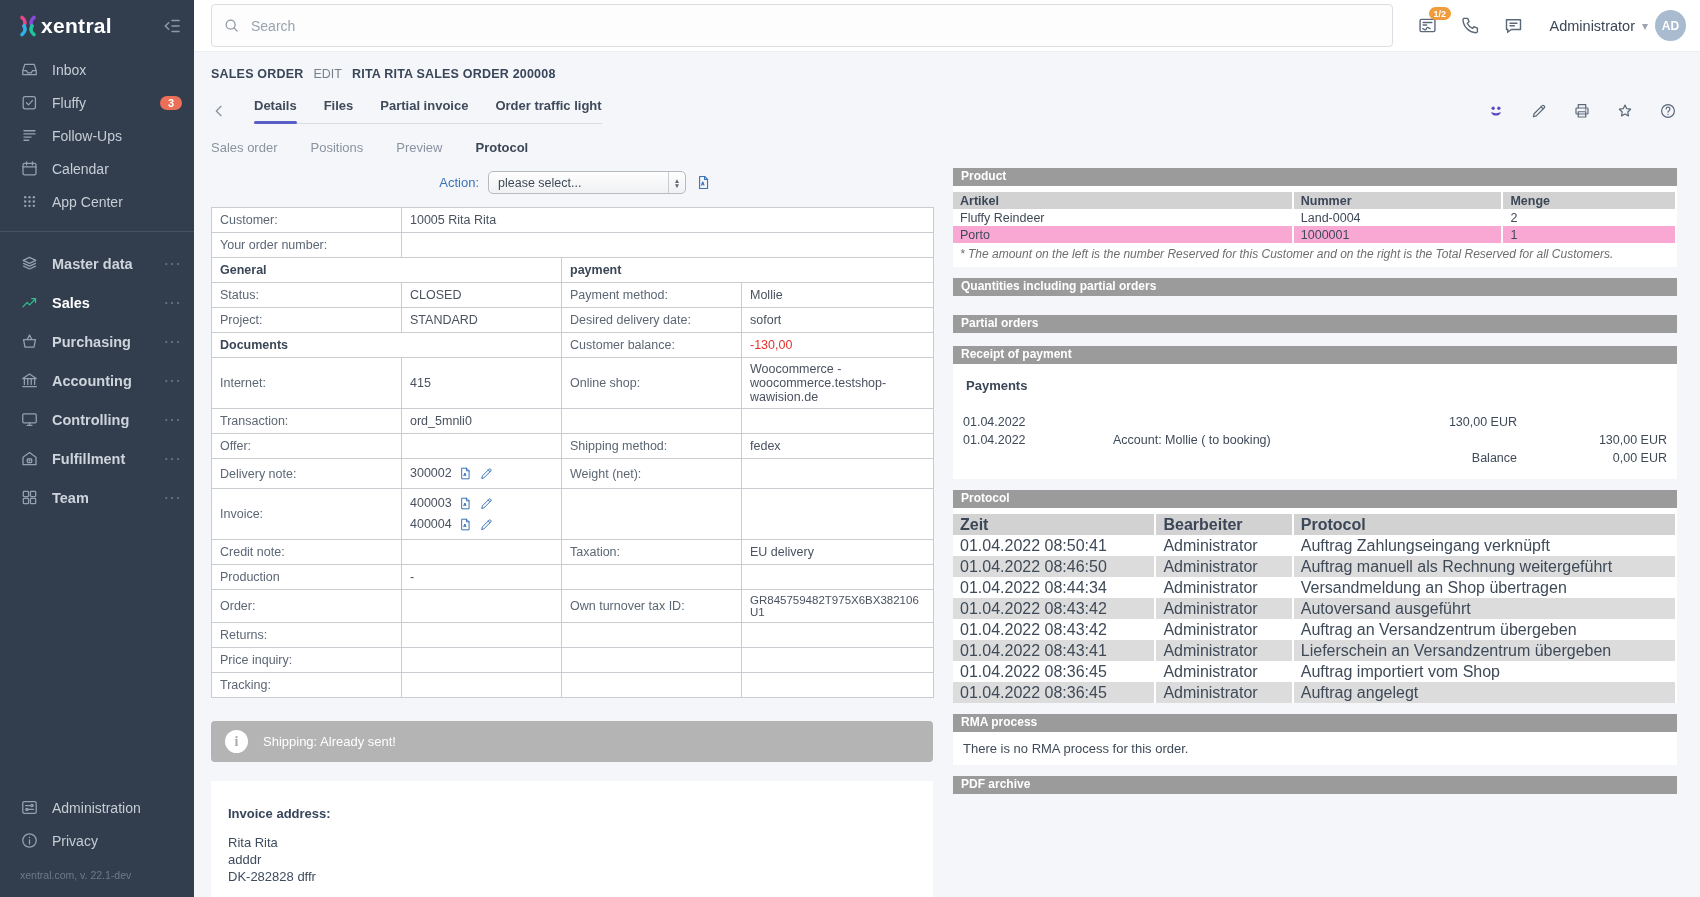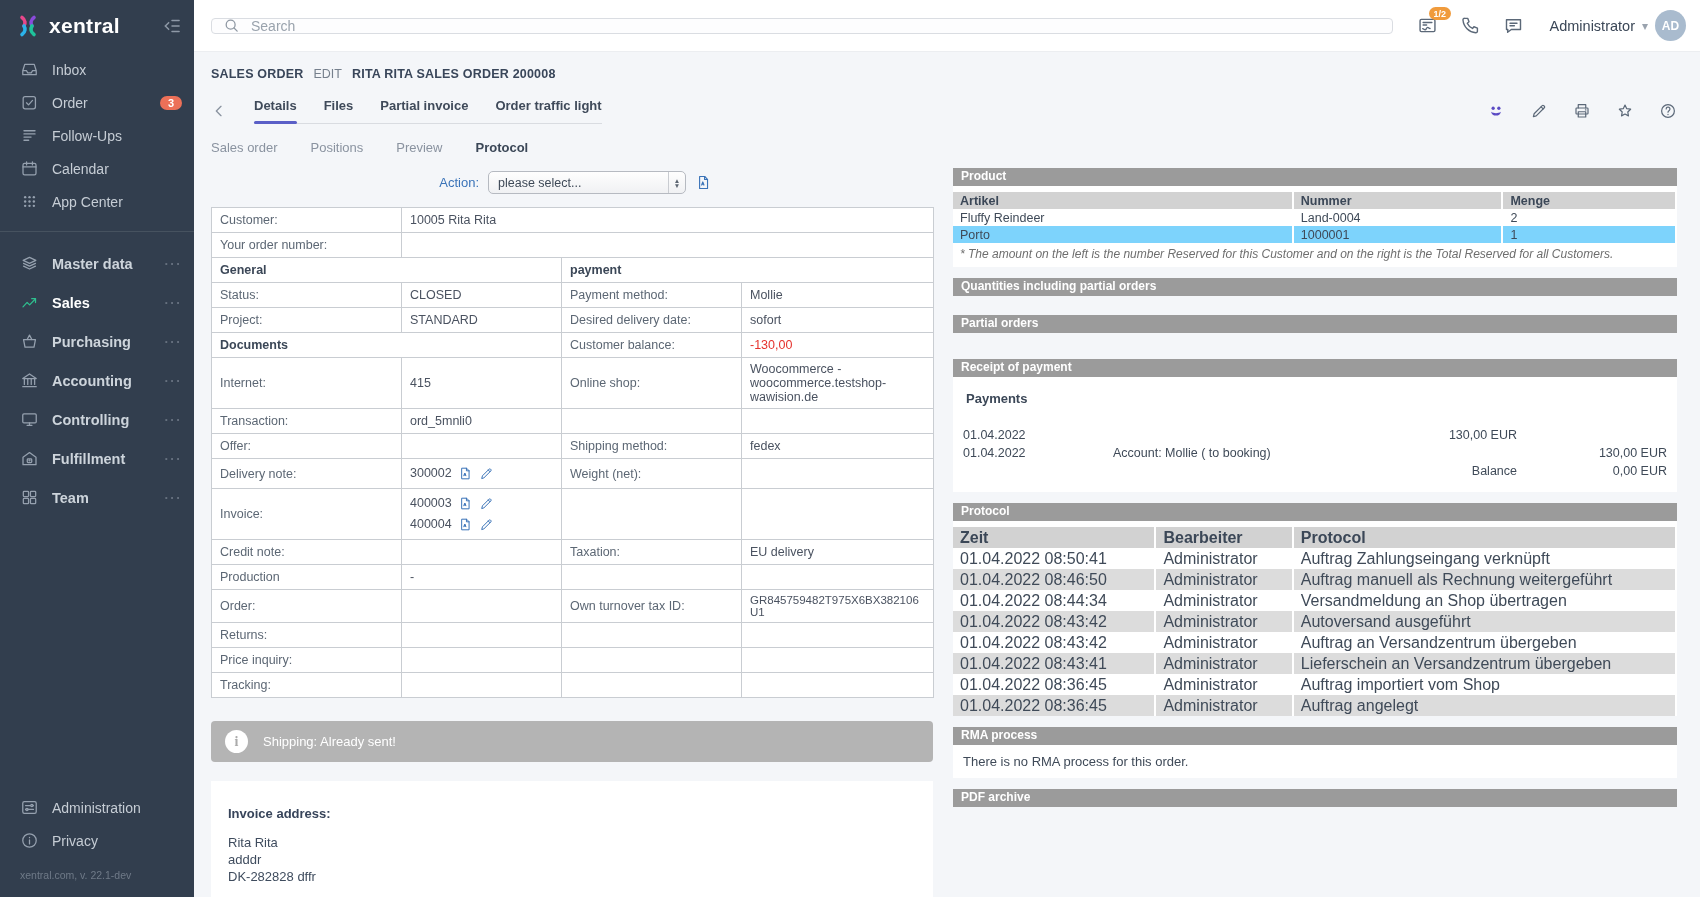--- a/index.html
+++ b/index.html
@@ -2,39 +2,39 @@
 <html><head>
 <meta charset="utf-8">
 <style>
   *{box-sizing:border-box}
   body{margin:0;width:1700px;height:897px;overflow:hidden;background:#f4f6f9;
        font-family:"Liberation Sans",sans-serif;color:#3b4757;font-size:13px}
   .app{display:flex;width:1700px;height:897px}
 
   
   .sidebar{width:194px;flex-shrink:0;background:#323e4e;color:#c6cdd5;display:flex;flex-direction:column}
-  .logo-row{display:flex;align-items:center;gap:8px;padding:13px 12px 14px 15px}
+  .logo-row{display:flex;align-items:center;padding:13px 12px 14px 15px}
   .brand{font-size:21px;font-weight:700;color:#fff;letter-spacing:.3px}
   .collapse{margin-left:auto;color:#8e99a7;display:flex;cursor:pointer}
   .s-item{display:flex;align-items:center;gap:13px;padding:7px 12px 7px 20px;font-size:14px;cursor:pointer;color:#c6cdd5}
   .s-item.module{padding:10px 12px 10px 20px;font-weight:600;font-size:14.5px;color:#cdd4db}
   .s-icon{width:19px;height:19px;display:flex;color:#96a1af;flex-shrink:0}
   .s-icon svg{width:100%;height:100%}
   .s-icon.green{color:#2fbf8f}
   .s-item.active .s-label{color:#fff;font-weight:700}
   .dots{margin-left:auto;color:#66717f;font-size:13px;letter-spacing:1.5px}
   .badge{margin-left:auto;background:#ec7058;color:#fff;font-size:11px;font-weight:700;border-radius:9px;padding:1px 8px}
   .sb-divider{border-top:1px solid #46525f;margin:13px 0 12px}
   .sb-bottom{margin-top:auto;padding-bottom:4px}
   .version{color:#6f7a88;font-size:10.5px;padding:12px 0 12px 20px}
 
   
   .main{flex:1;display:flex;flex-direction:column;min-width:0}
   .topbar{background:#fff;height:52px;display:flex;align-items:center;padding:0 14px 0 17px;border-bottom:1px solid #eceef1;flex-shrink:0}
-  .search{flex:1;display:flex;align-items:center;gap:9px;border:1px solid #dadde2;background:#fdfdfe;border-radius:4px;height:16px;padding:0 11px;color:#8f98a3;max-width:1194px}
+  .search{flex:1;display:flex;align-items:center;gap:9px;border:1px solid #dadde2;background:#fdfdfe;border-radius:4px;height:43px;padding:0 11px;color:#8f98a3;max-width:1194px}
   .search svg{width:17px;height:17px}
   .search input{border:0;outline:0;flex:1;font-size:14px;background:transparent;color:#3b4757}
   .search input::placeholder{color:#9aa3ad}
   .tb-icons{display:flex;align-items:center;gap:22px;margin-left:24px;color:#5b6878}
   .tb-icon{position:relative;display:flex;cursor:pointer}
   .tb-icon svg{width:21px;height:21px}
   .tb-badge{position:absolute;top:-8px;right:-13px;background:#f09b3c;color:#fff;font-size:9px;font-weight:700;border-radius:8px;padding:1.5px 4.5px}
   .user{display:flex;align-items:center;gap:7px;margin-left:26px;cursor:pointer}
   .user-name{font-size:14.5px;color:#3b4757}
   .caret{color:#9aa3ae;font-size:12px}
@@ -94,21 +94,21 @@
   .addr-line{margin:0 0 4px;line-height:13px}
   .addr-gap{height:12px}
 
   
   .bar{background:#9b9b9b;color:#fff;font-weight:700;font-size:12px;padding:1px 8px 2px;line-height:15px}
   .sec{margin-bottom:11px}
   .white{background:#fff}
   .product-table{width:100%;border-collapse:collapse;font-size:12.5px}
   .product-table th{background:#d2d2d2;text-align:left;font-weight:700;color:#3b4757;padding:1.5px 7px;border-right:2px solid #fff}
   .product-table td{padding:1.5px 7px;border-right:2px solid #fff;color:#3f4a58}
-  .product-table tr.alt td{background:#7dd3fc}
+  .product-table tr.alt td{background:#f9a8d4}
   .pad-top{padding-top:6px}
   .footnote{font-style:italic;color:#6e6e6e;font-size:12px;padding:4px 7px 6px}
 
   .pay-block{padding:14px 10px 12px;font-size:12.5px}
   .pay-title{font-weight:700;color:#3b4757;margin:0 0 20px 3px;font-size:13px}
   .pay-row{display:grid;grid-template-columns:150px 1fr 150px;line-height:18px;color:#3f4a58}
   .pay-right{text-align:right}
 
   .proto-table{width:100%;border-collapse:collapse;font-size:16px;table-layout:fixed}
   .proto-table th{background:#d2d2d2;text-align:left;font-weight:700;color:#3b4757;padding:1.5px 7px;border-right:2px solid #fff}
@@ -148,21 +148,21 @@
           </span>
           <span class="s-label">Inbox</span>
         </div>
         <div class="s-item">
           <span class="s-icon">
             <svg viewBox="0 0 24 24" fill="none" stroke="currentColor" stroke-width="1.6" stroke-linecap="round" stroke-linejoin="round">
               <rect x="4" y="4.5" width="15.5" height="15.5" rx="2.5"></rect>
               <path d="M8.2 12.4l2.6 2.6 5-5.6"></path>
             </svg>
           </span>
-          <span class="s-label">Order</span>
+          <span class="s-label">Fluffy</span>
           <span class="badge">3</span>
         </div>
         <div class="s-item">
           <span class="s-icon">
             <svg viewBox="0 0 24 24" fill="none" stroke="currentColor" stroke-width="1.6" stroke-linecap="round" stroke-linejoin="round">
               <path d="M5 6h14M5 10h14M5 14h9M5 18h6"></path>
             </svg>
           </span>
           <span class="s-label">Follow-Ups</span>
         </div>
@@ -622,21 +622,21 @@
                   </tbody>
               </table>
               <div class="footnote">* The amount on the left is the number Reserved for this Customer and on the right is the Total Reserved for all Customers.</div>
             </div>
           </div>
 
           <div class="sec" style="margin-bottom:19px">
             <div class="bar">Quantities including partial orders</div>
           </div>
 
-          <div class="sec" style="margin-bottom:26px">
+          <div class="sec" style="margin-bottom:13px">
             <div class="bar">Partial orders</div>
           </div>
 
           <div class="sec">
             <div class="bar">Receipt of payment</div>
             <div class="white pay-block">
               <div class="pay-title">Payments</div>
               <div id="pay-rows">
                   <div class="pay-row">
                     <span>01.04.2022</span>

